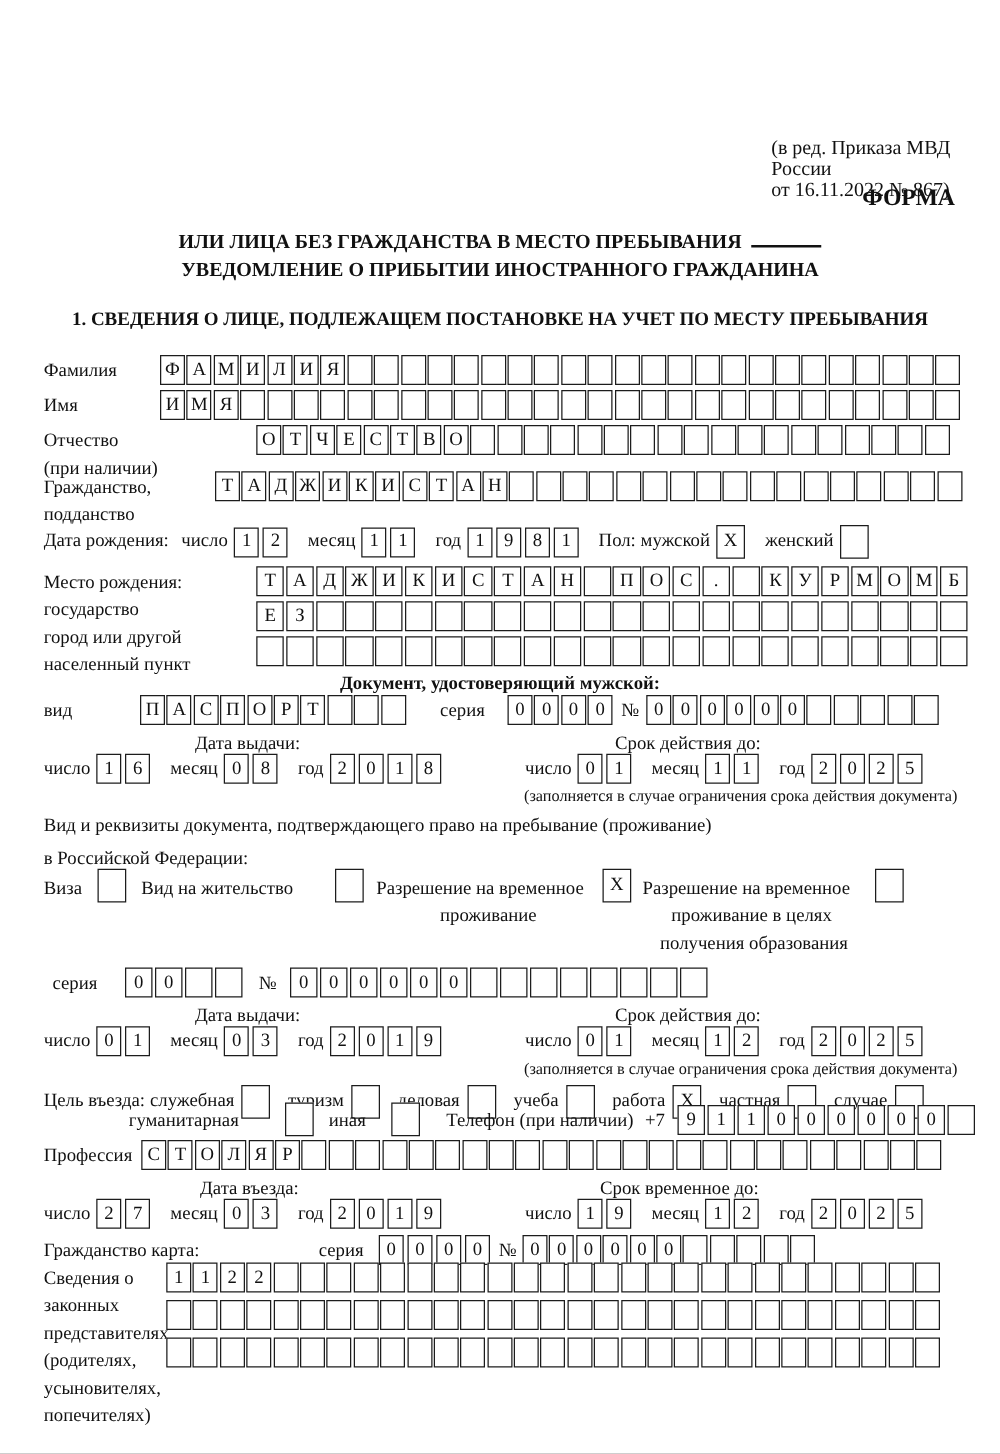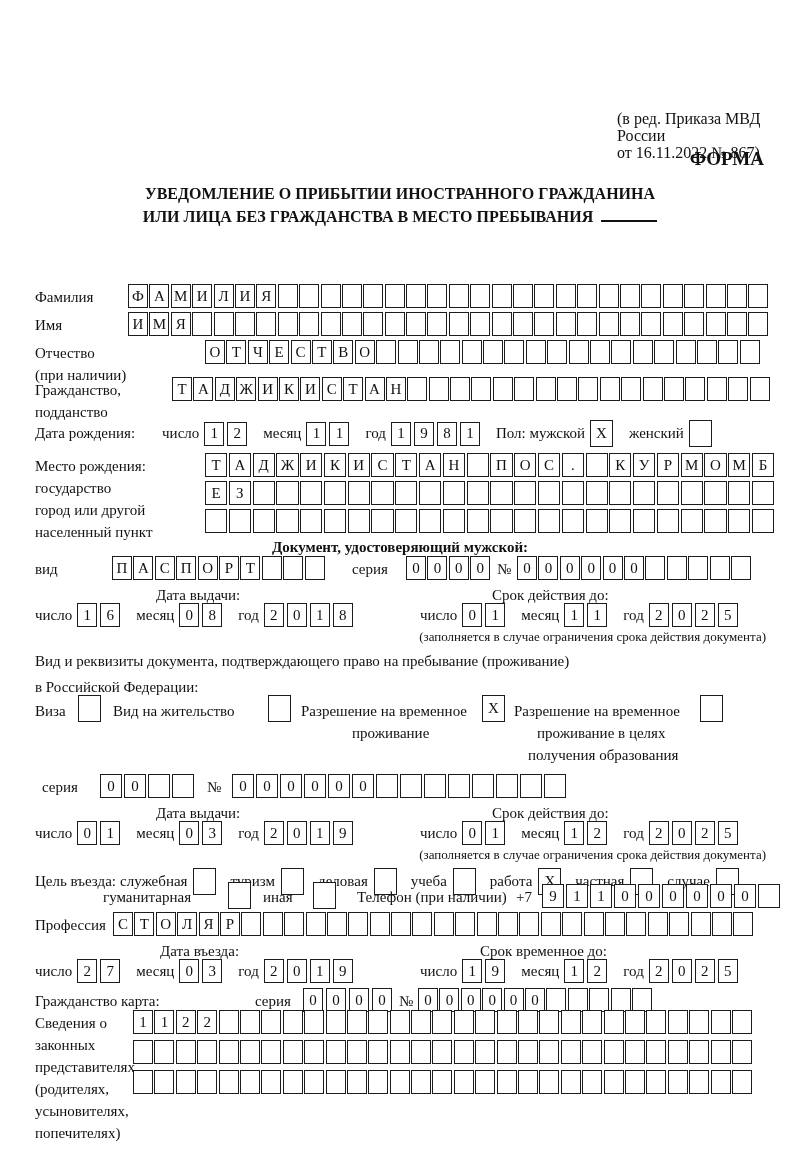--- a/index.html
+++ b/index.html
@@ -25,41 +25,42 @@
     width:20px;height:24px;border:1.6px solid #1c1c1c;background:#fff;
     display:flex;align-items:center;justify-content:center;
     font-size:15px;line-height:1;
   }
   .sp{gap:3px;}
   .wide{gap:2px;}  .wide .cell{width:22px;}
   .bp{gap:1.6px;}  .bp .cell{width:22.2px;}
   .cb .cell{width:23px;height:27px;}
   .row{position:absolute;display:flex;align-items:center;gap:5px;white-space:nowrap;}
   .ml{margin-left:11px;}
-  .mr{margin-right:22px;}
+  .mr{margin-right:5px;}
   .pair{display:flex;align-items:center;gap:6px;margin-right:10px;}
   .note-r{position:absolute;right:34px;text-align:right;font-size:13px;}
   .note-c{position:absolute;left:200px;width:575px;text-align:center;font-size:13.5px;}
 </style>
 </head>
 <body>
 
 <div class="page">
 
   <div class="annex2">
     <div>(в ред. Приказа МВД России</div>
     <div>от 16.11.2022 № 867)</div>
   </div>
   <div class="forma">ФОРМА</div>
 
   <div class="title">
+    <div><span>ИЛИ ЛИЦА БЕЗ ГРАЖДАНСТВА В МЕСТО ПРЕБЫВАНИЯ</span><span class="blank"></span></div>
     <div>УВЕДОМЛЕНИЕ О ПРИБЫТИИ ИНОСТРАННОГО ГРАЖДАНИНА</div>
-    <div><span>ИЛИ ЛИЦА БЕЗ ГРАЖДАНСТВА В МЕСТО ПРЕБЫВАНИЯ</span><span class="blank"></span></div>
-  </div>
-
+  </div>
+
+  <div class="section">1. СВЕДЕНИЯ О ЛИЦЕ, ПОДЛЕЖАЩЕМ ПОСТАНОВКЕ НА УЧЕТ ПО МЕСТУ ПРЕБЫВАНИЯ</div>
 
   <span class="lbl" style="left:35px;top:289px">Фамилия</span>
   <div class="cells abs" style="left:128px;top:284px">
       <span class="cell">Ф</span>
       <span class="cell">А</span>
       <span class="cell">М</span>
       <span class="cell">И</span>
       <span class="cell">Л</span>
       <span class="cell">И</span>
       <span class="cell">Я</span>

